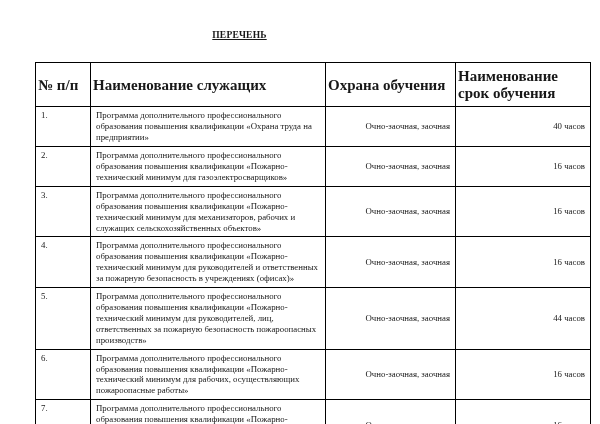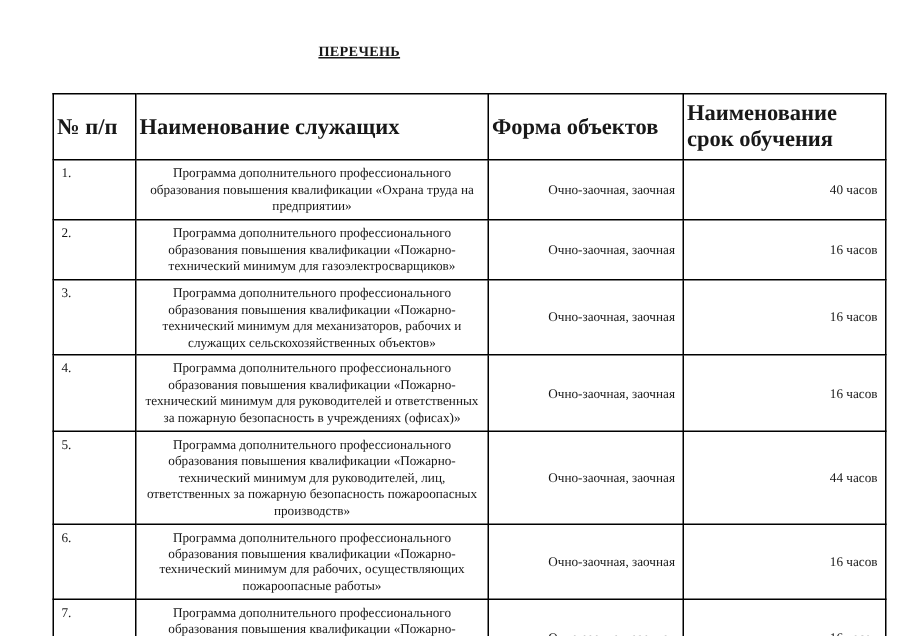--- a/index.html
+++ b/index.html
@@ -51,21 +51,21 @@
     line-height: 1.24;
     padding: 3px 5px;
   }
   td.cell-num {
     vertical-align: top;
     text-align: left;
     padding-left: 6px;
   }
   td.cell-name {
     vertical-align: top;
-    text-align: center;
+    text-align: left;
   }
   td.cell-form,
   td.cell-duration {
     text-align: right;
     vertical-align: middle;
   }
   .col-num { width: 55px; }
   .col-name { width: 235px; }
   .col-form { width: 130px; }
   .col-duration { width: 135px; }
@@ -80,21 +80,21 @@
     <colgroup>
       <col class="col-num">
       <col class="col-name">
       <col class="col-form">
       <col class="col-duration">
     </colgroup>
     <thead>
       <tr>
         <th>№ п/п</th>
         <th>Наименование служащих</th>
-        <th>Форма объектов</th>
+        <th>Охрана обучения</th>
         <th>Наименование срок обучения</th>
       </tr>
     </thead>
     <tbody>
       <tr>
         <td class="cell-num">1.</td>
         <td class="cell-name">Программа дополнительного профессионального образования повышения квалификации «Охрана труда на предприятии»</td>
         <td class="cell-form">Очно-заочная, заочная</td>
         <td class="cell-duration">40 часов</td>
       </tr>

